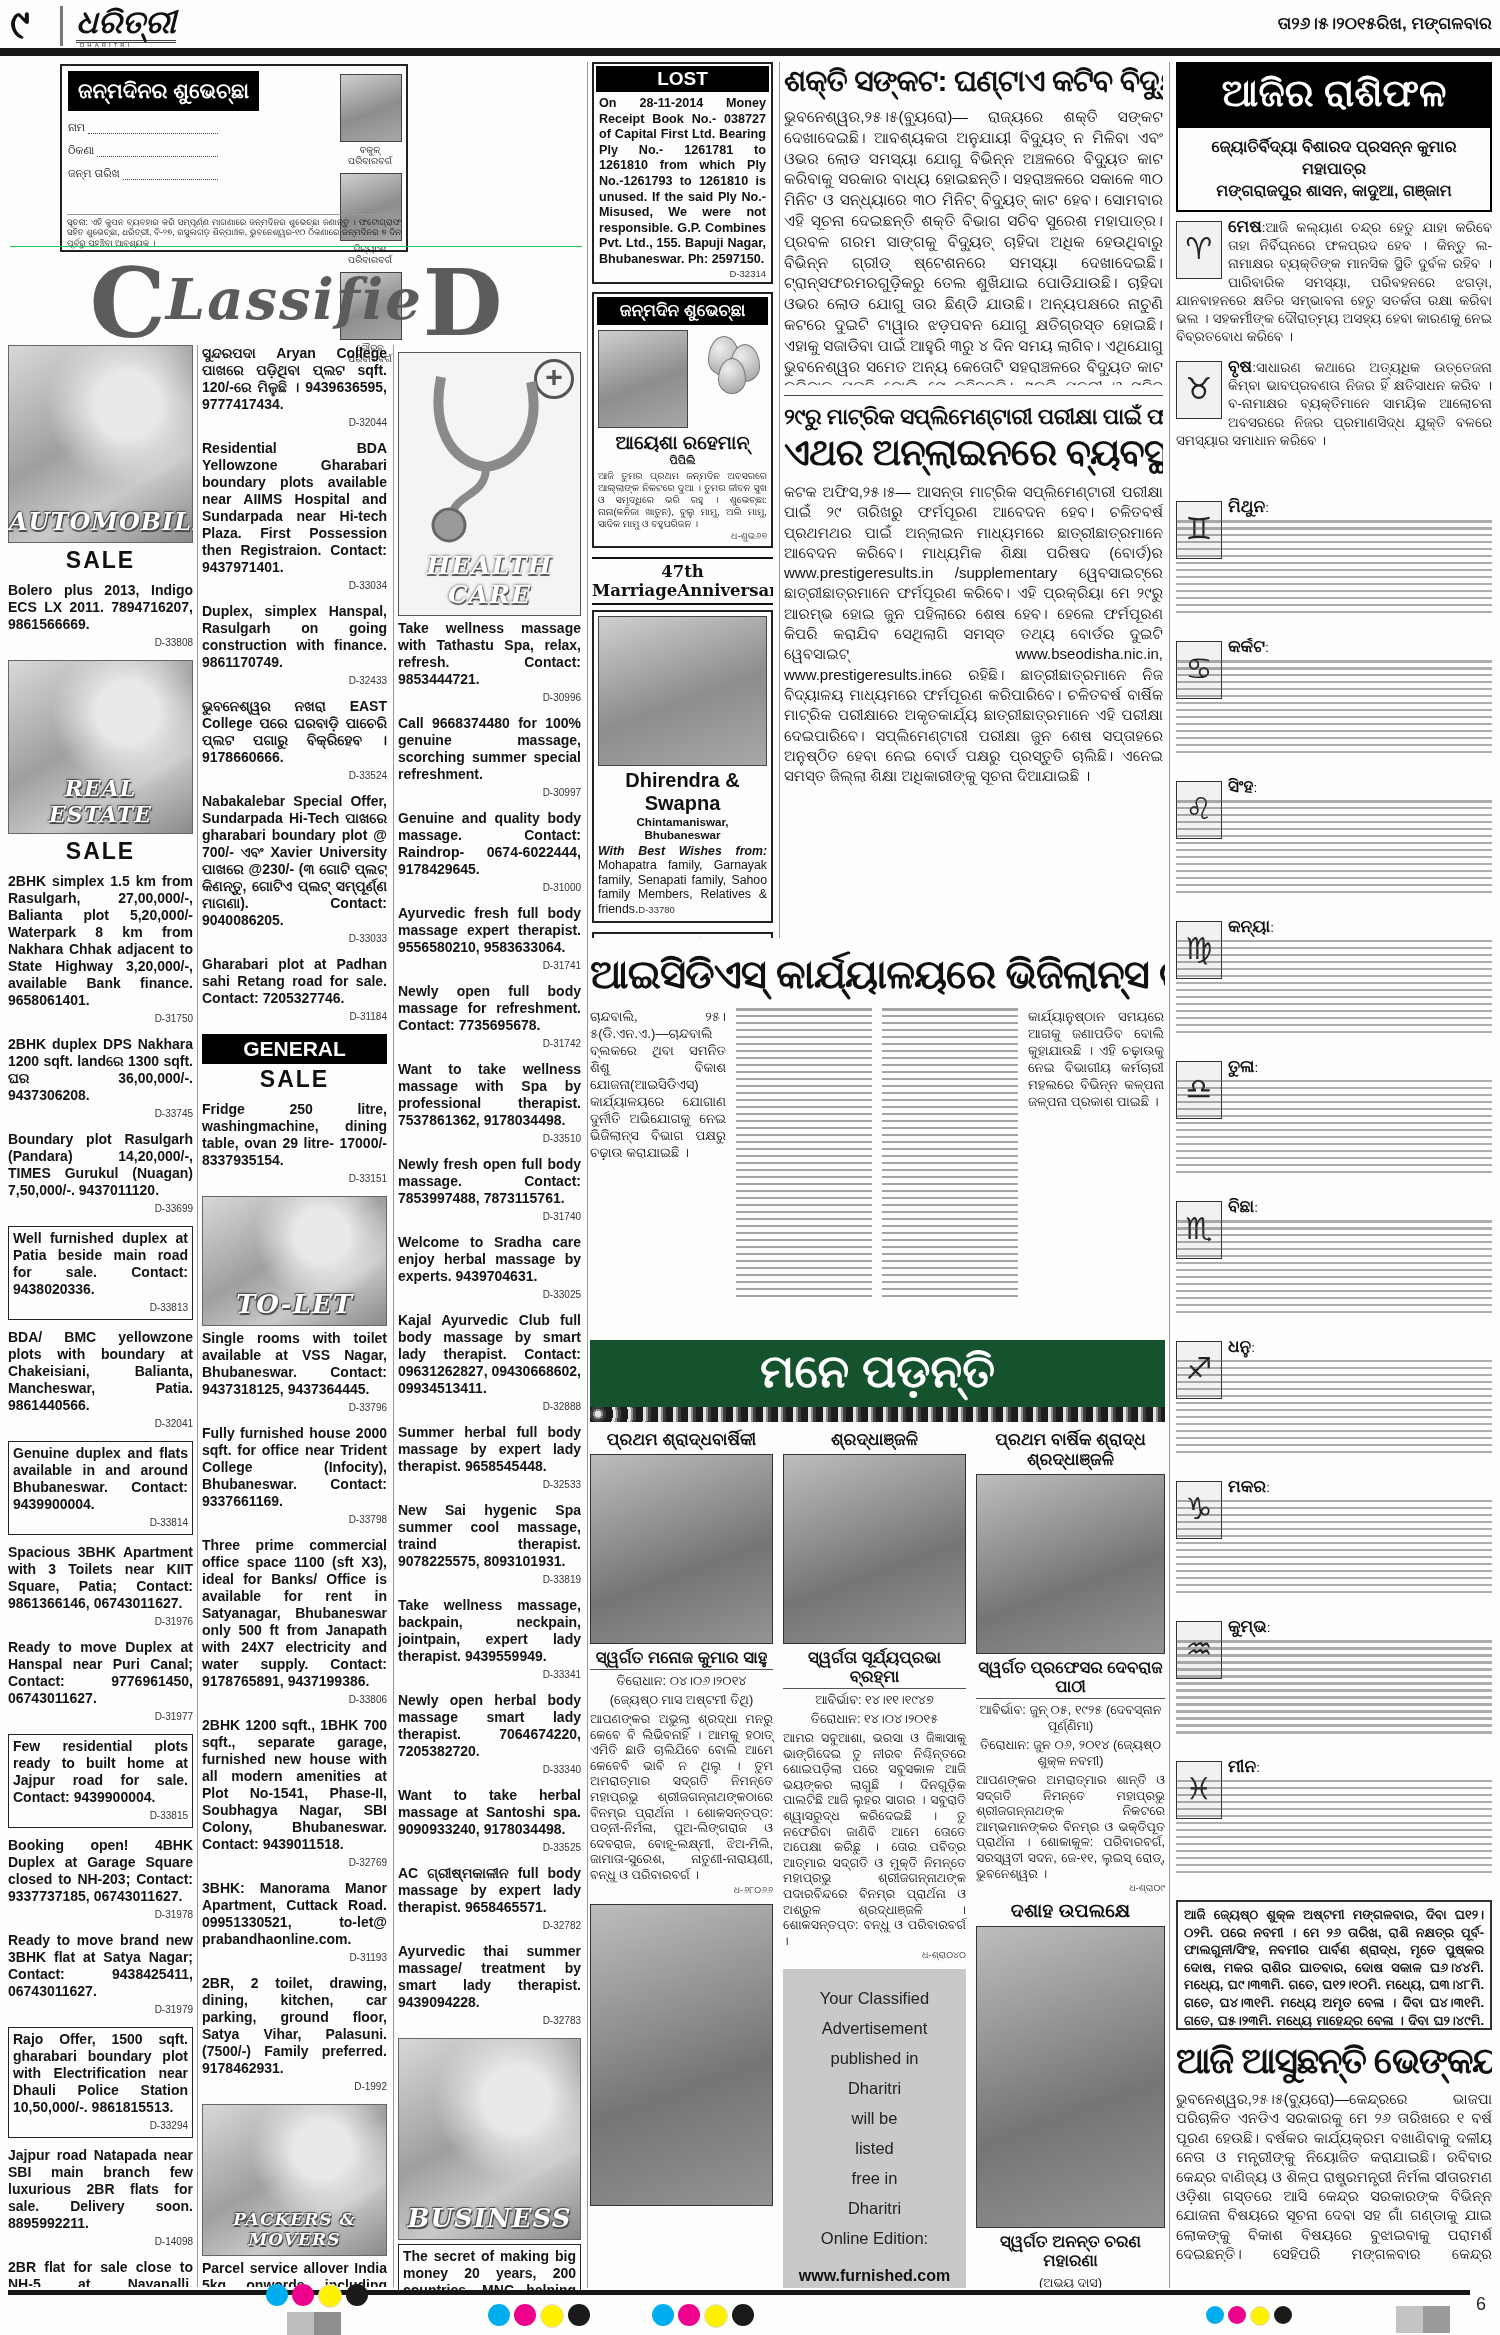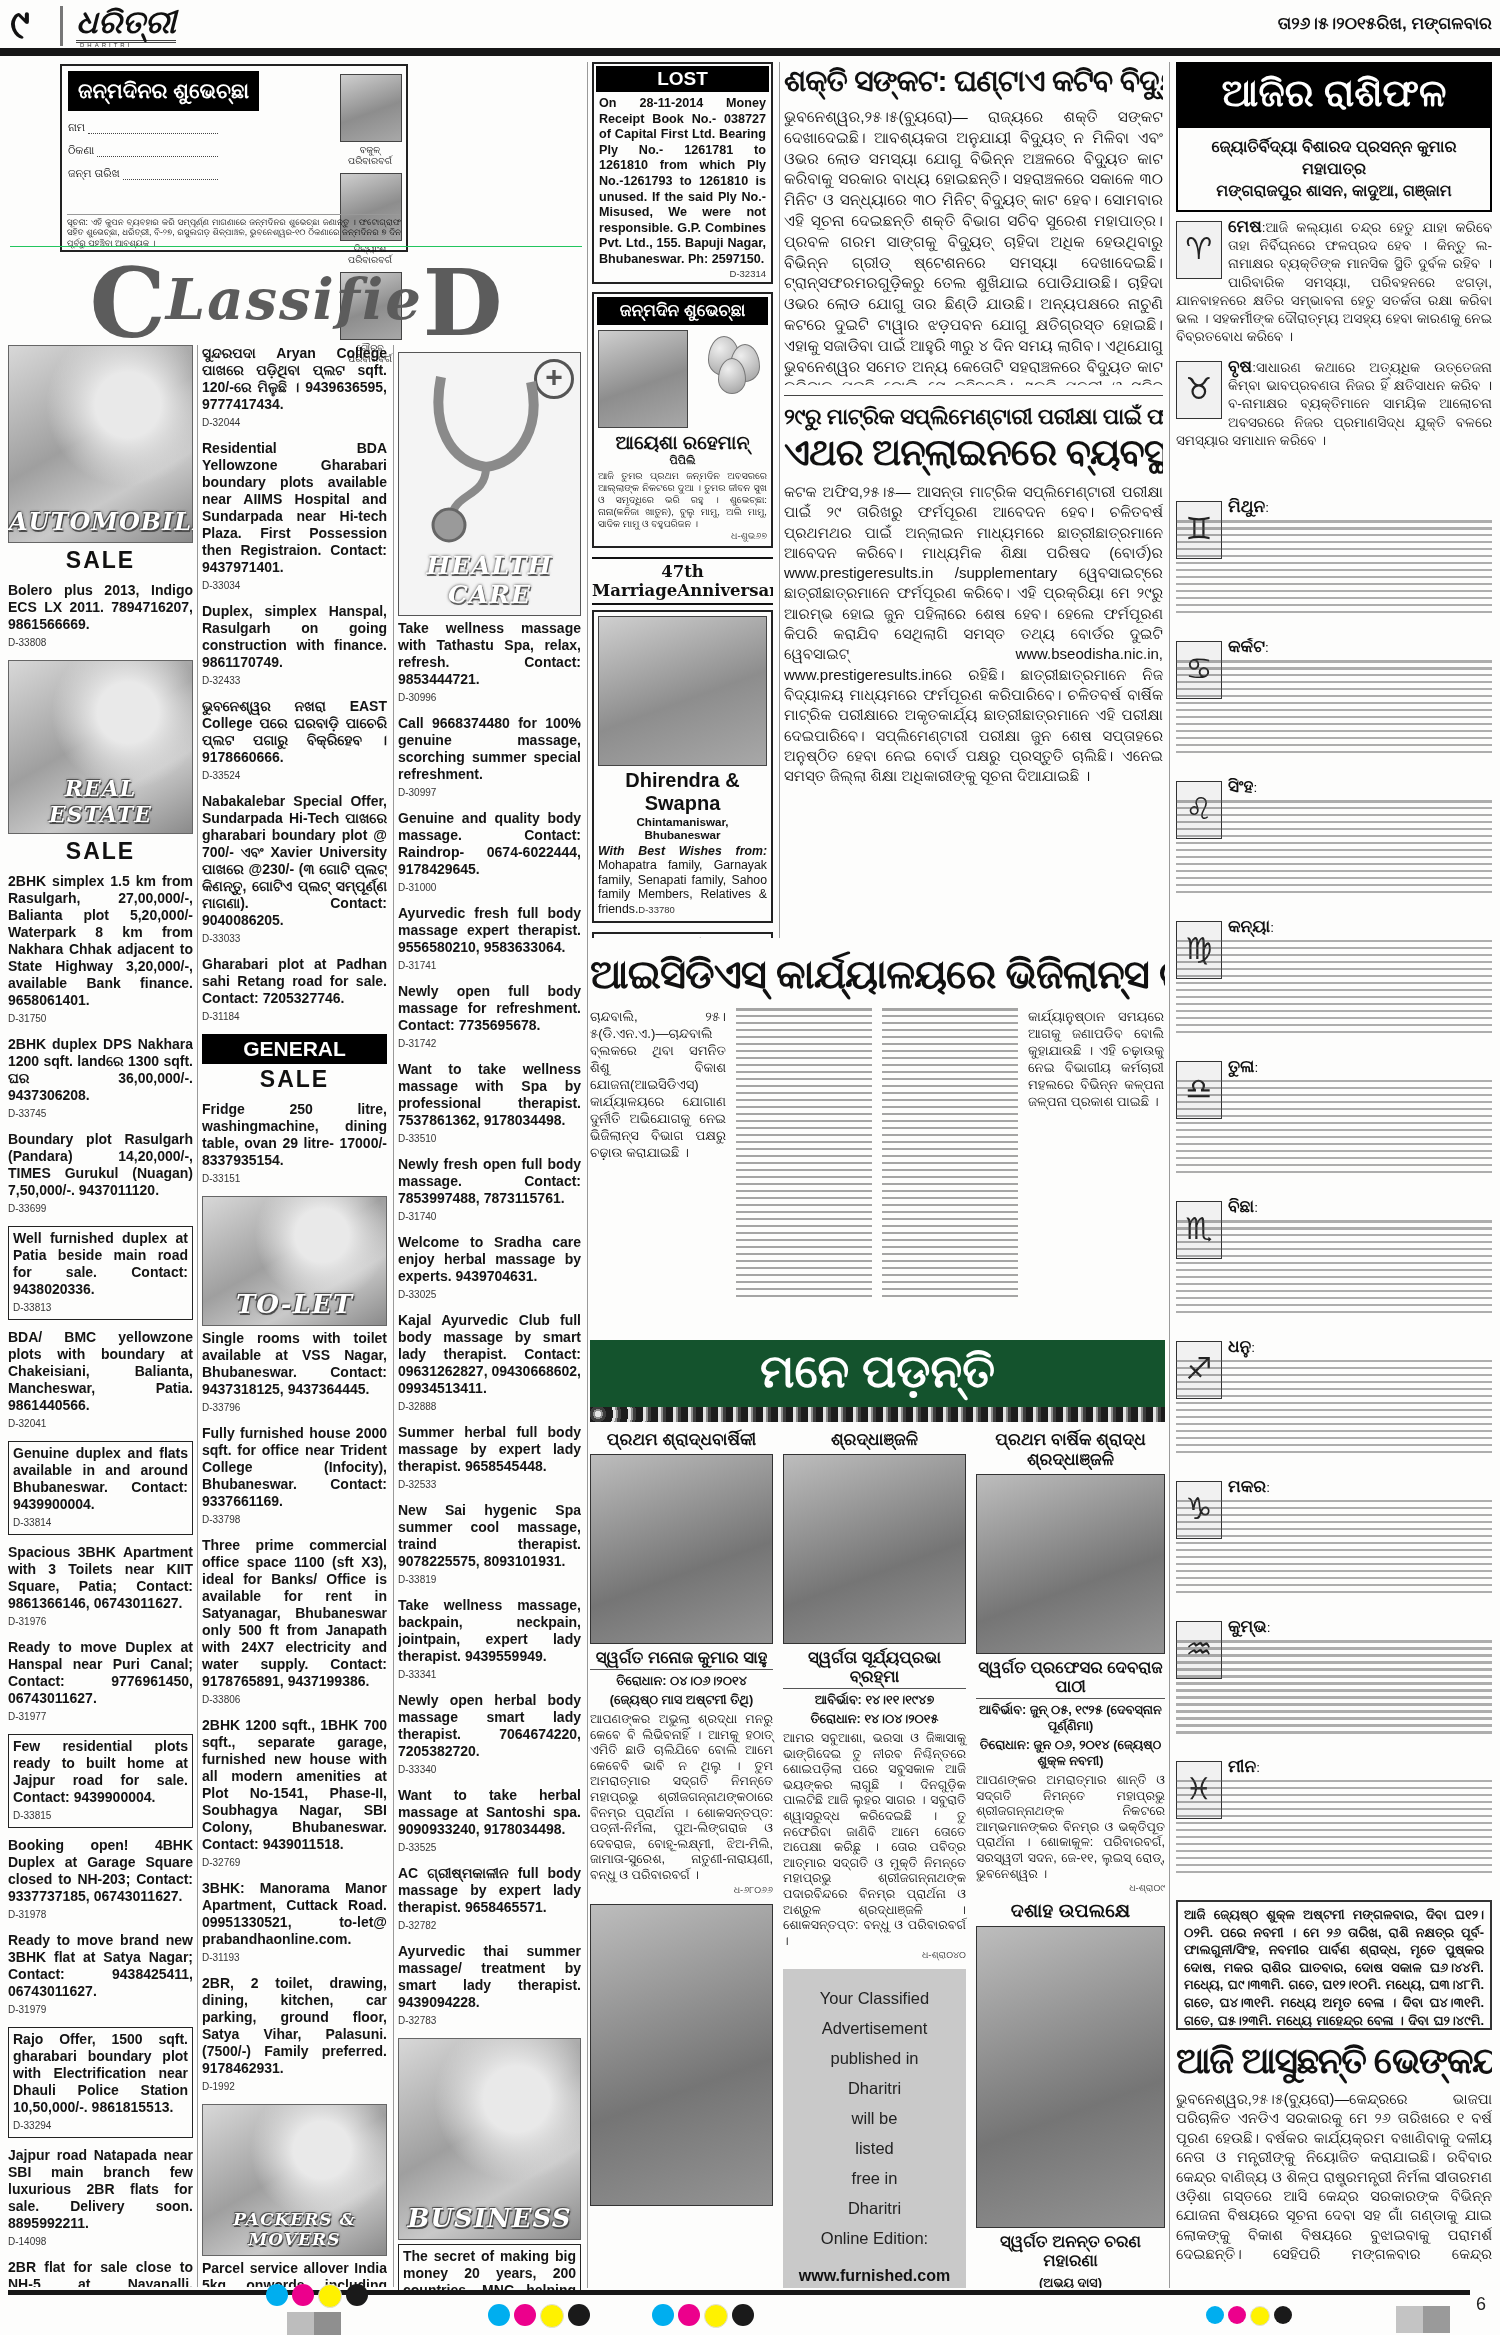--- a/index.html
+++ b/index.html
@@ -11,21 +11,21 @@
   .headbar{position:absolute;left:52px;top:2px;width:3px;height:40px;background:#777;}
   .masthead{position:absolute;left:68px;top:0;font-size:32px;font-weight:700;font-style:italic;font-family:"DejaVu Serif",serif;border-bottom:3px double #444;line-height:36px;}
   .masthead-sub{position:absolute;left:72px;top:38px;font-size:6px;letter-spacing:3px;color:#333;}
   .pdate{position:absolute;right:0;top:10px;font-size:17px;font-weight:700;}
   .thick-rule{position:absolute;left:0;top:48px;width:1500px;height:8px;background:#171717;}
   .bottom-rule{position:absolute;left:8px;top:2290px;width:1462px;height:5px;background:#171717;}
   .page-marker{position:absolute;left:1476px;top:2294px;font-size:18px;color:#222;}
   
   .vsep{position:absolute;width:1px;background:#9a9a9a;}
   .ad{font-size:14px;line-height:17px;font-weight:600;text-align:justify;margin-bottom:9px;color:#141414;}
-  .ad .adid{display:block;font-size:10px;font-weight:400;color:#333;margin-top:1px;}
+  .ad .adid{display:block;text-align:right;font-size:10px;font-weight:400;color:#333;margin-top:1px;}
   .ad.boxed{border:1.6px solid #222;padding:3px 4px;}
   .ad.b{font-weight:800;}
   .sec-sale{text-align:center;font-weight:800;font-size:23px;letter-spacing:2px;margin:2px 0 8px;}
   .black-strip{background:#000;color:#fff;text-align:center;font-weight:800;}
   .banner{position:relative;border:1px solid #666;background:
       radial-gradient(circle at 65% 30%, #e9e9e9 0 18%, transparent 45%),
       linear-gradient(150deg,#d8d8d8 0%,#9f9f9f 45%,#c9c9c9 70%,#8a8a8a 100%);
       margin-bottom:4px;}
   .banner .blabel{position:absolute;left:0;right:0;bottom:6px;text-align:center;color:#fff;
       font-weight:900;font-style:italic;font-family:"DejaVu Serif",serif;
@@ -95,21 +95,21 @@
   .icds-cols .greek:empty{height:290px;}
   
   #memorial{position:absolute;left:590px;top:1340px;width:575px;height:948px;overflow:hidden;}
   .mem-banner{background:#14532d;color:#fff;text-align:center;font-size:46px;font-weight:900;padding:4px 0 8px;}
   .garland{height:15px;background:repeating-radial-gradient(circle at 8px 7px,#e5e5e5 0 3px,#8e8e8e 3px 5px,#3c3c3c 5px 8px,#1c1c1c 8px 15px);}
   .mem-grid{display:flex;gap:10px;margin-top:8px;}
   .mcol{width:183px;}
   .ohead{text-align:center;font-weight:800;font-size:17px;line-height:20px;margin-bottom:4px;}
   .ophoto{height:188px;margin-bottom:4px;background:linear-gradient(160deg,#bdbdbd,#757575 60%,#949494);border:1.6px solid #333;}
   .oname{text-align:center;font-weight:800;font-size:16.5px;line-height:19px;border-bottom:1.3px solid #555;padding-bottom:2px;}
-  .odate{text-align:center;font-size:12.8px;font-weight:700;margin-top:3px;}
+  .odate{text-align:center;font-size:12.8px;font-weight:400;margin-top:3px;}
   .otext{font-size:12.6px;line-height:15.6px;text-align:justify;margin-top:4px;}
   .oid{text-align:right;font-size:9.5px;color:#333;}
   .promo{background:#c9c9c9;text-align:center;font-size:16.5px;line-height:30px;padding:14px 6px;margin-top:8px;white-space:pre-line;color:#222;}
   .promo-url{background:#c9c9c9;text-align:center;font-weight:800;font-size:16px;padding:0 0 12px;color:#111;}
   .dasha-head{text-align:center;font-weight:800;font-size:19px;margin:6px 0 4px;}
   .dasha-photo{height:300px;}
   .extra-photo{height:300px;margin-top:8px;}
   
   #rcol{left:1176px;top:62px;width:316px;height:2228px;}
   .rashi-box{border:2px solid #000;margin-bottom:6px;}

